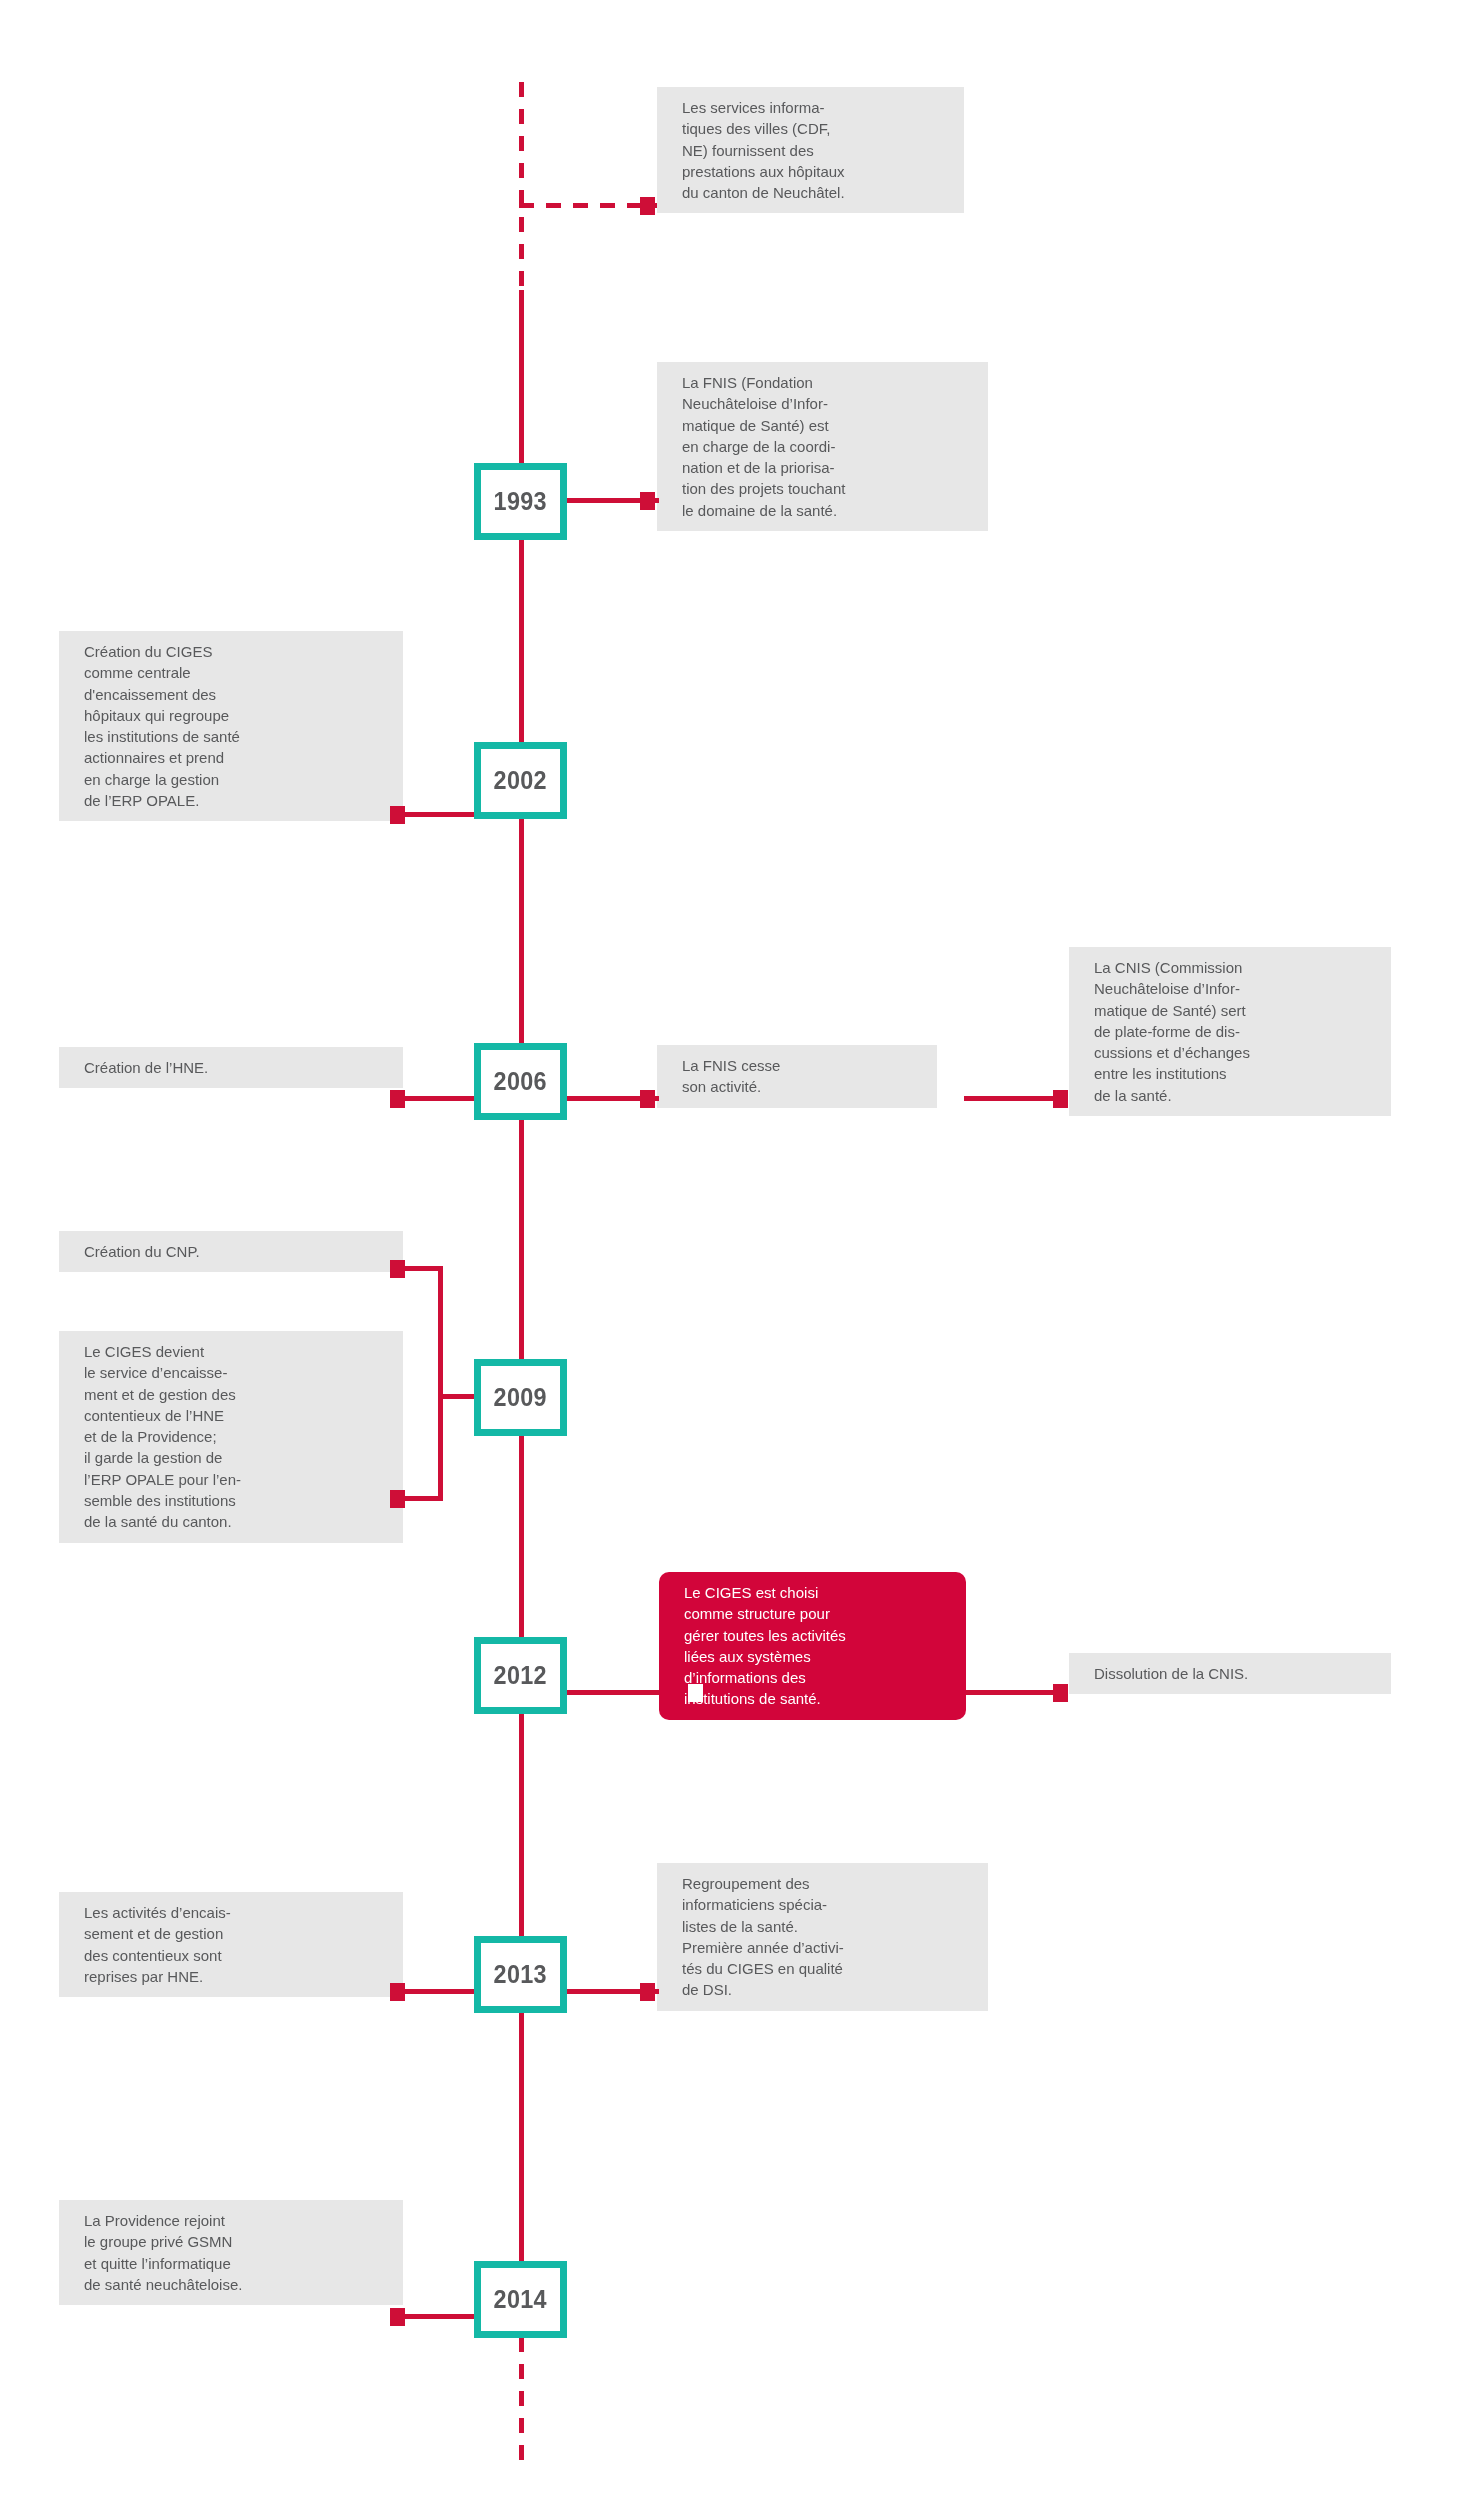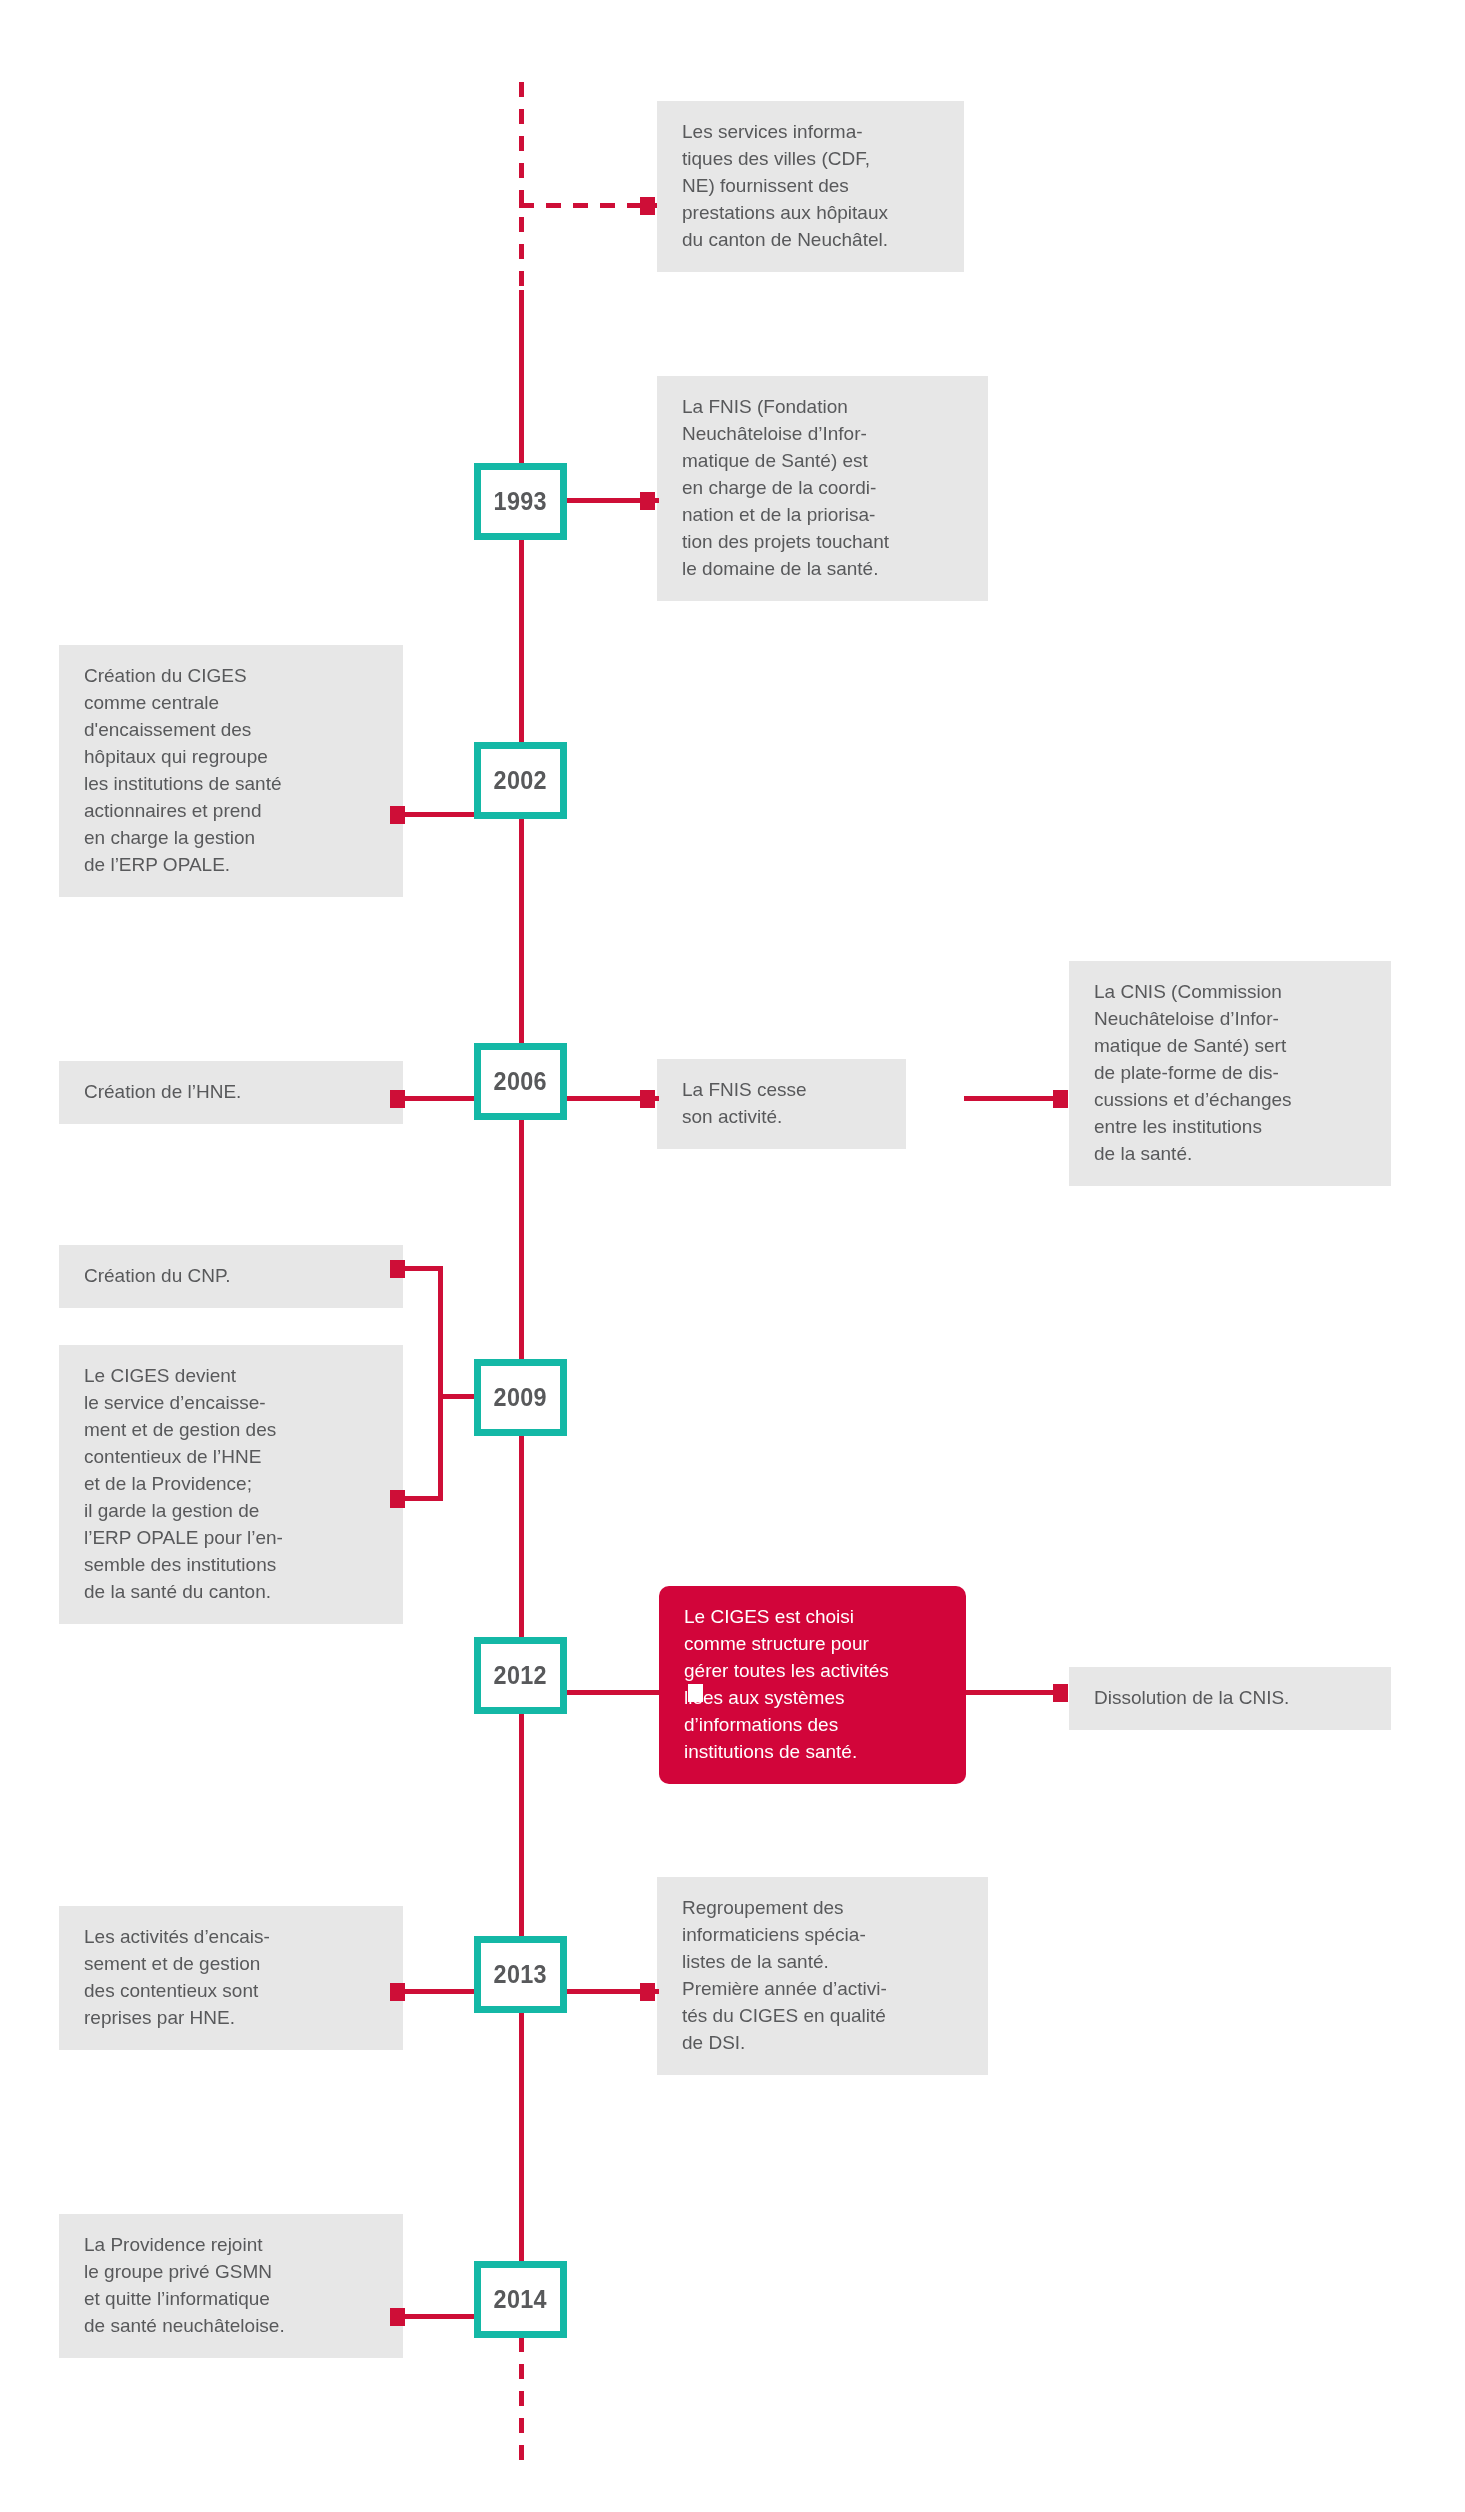--- a/index.html
+++ b/index.html
@@ -53,26 +53,25 @@
     transform:scaleX(.88);
     display:block;
   }
 
   
   .card{
     position:absolute;
     box-sizing:border-box;
     background:#e7e7e7;
     color:#58595b;
-    padding:18px 25px;
-    font-size:19px;
+    padding:10px 25px;
+    font-size:15px;
     line-height:1.42;
     z-index:4;
     white-space:pre-line;
-    margin-top:14px;
   }
   .card.accent{
     background:#d2053a;
     color:#ffffff;
   }
 
   
   .hline{
     position:absolute;
     height:5.3px;
@@ -146,21 +145,21 @@
 
   <div class="year" style="top:1043px;height:77px;">
     <span>2006</span>
   </div>
   <div class="hline" style="left:390px;top:1096px;width:130px;"></div>
   <div class="marker" style="left:390px;top:1090px;"></div>
   <div class="card" style="left:59px;top:1047px;width:344px;">Création de l’HNE.</div>
 
   <div class="hline" style="left:564px;top:1096px;width:95px;"></div>
   <div class="marker" style="left:640px;top:1090px;"></div>
-  <div class="card" style="left:657px;top:1045px;width:249px;">La FNIS cesse
+  <div class="card" style="left:657px;top:1045px;width:280px;">La FNIS cesse
 son activité.</div>
 
   <div class="hline" style="left:964px;top:1096px;width:95px;"></div>
   <div class="marker" style="left:1053px;top:1090px;"></div>
   <div class="card" style="left:1069px;top:947px;width:322px;">La CNIS (Commission
 Neuchâteloise d’Infor-
 matique de Santé) sert
 de plate-forme de dis-
 cussions et d’échanges
 entre les institutions

